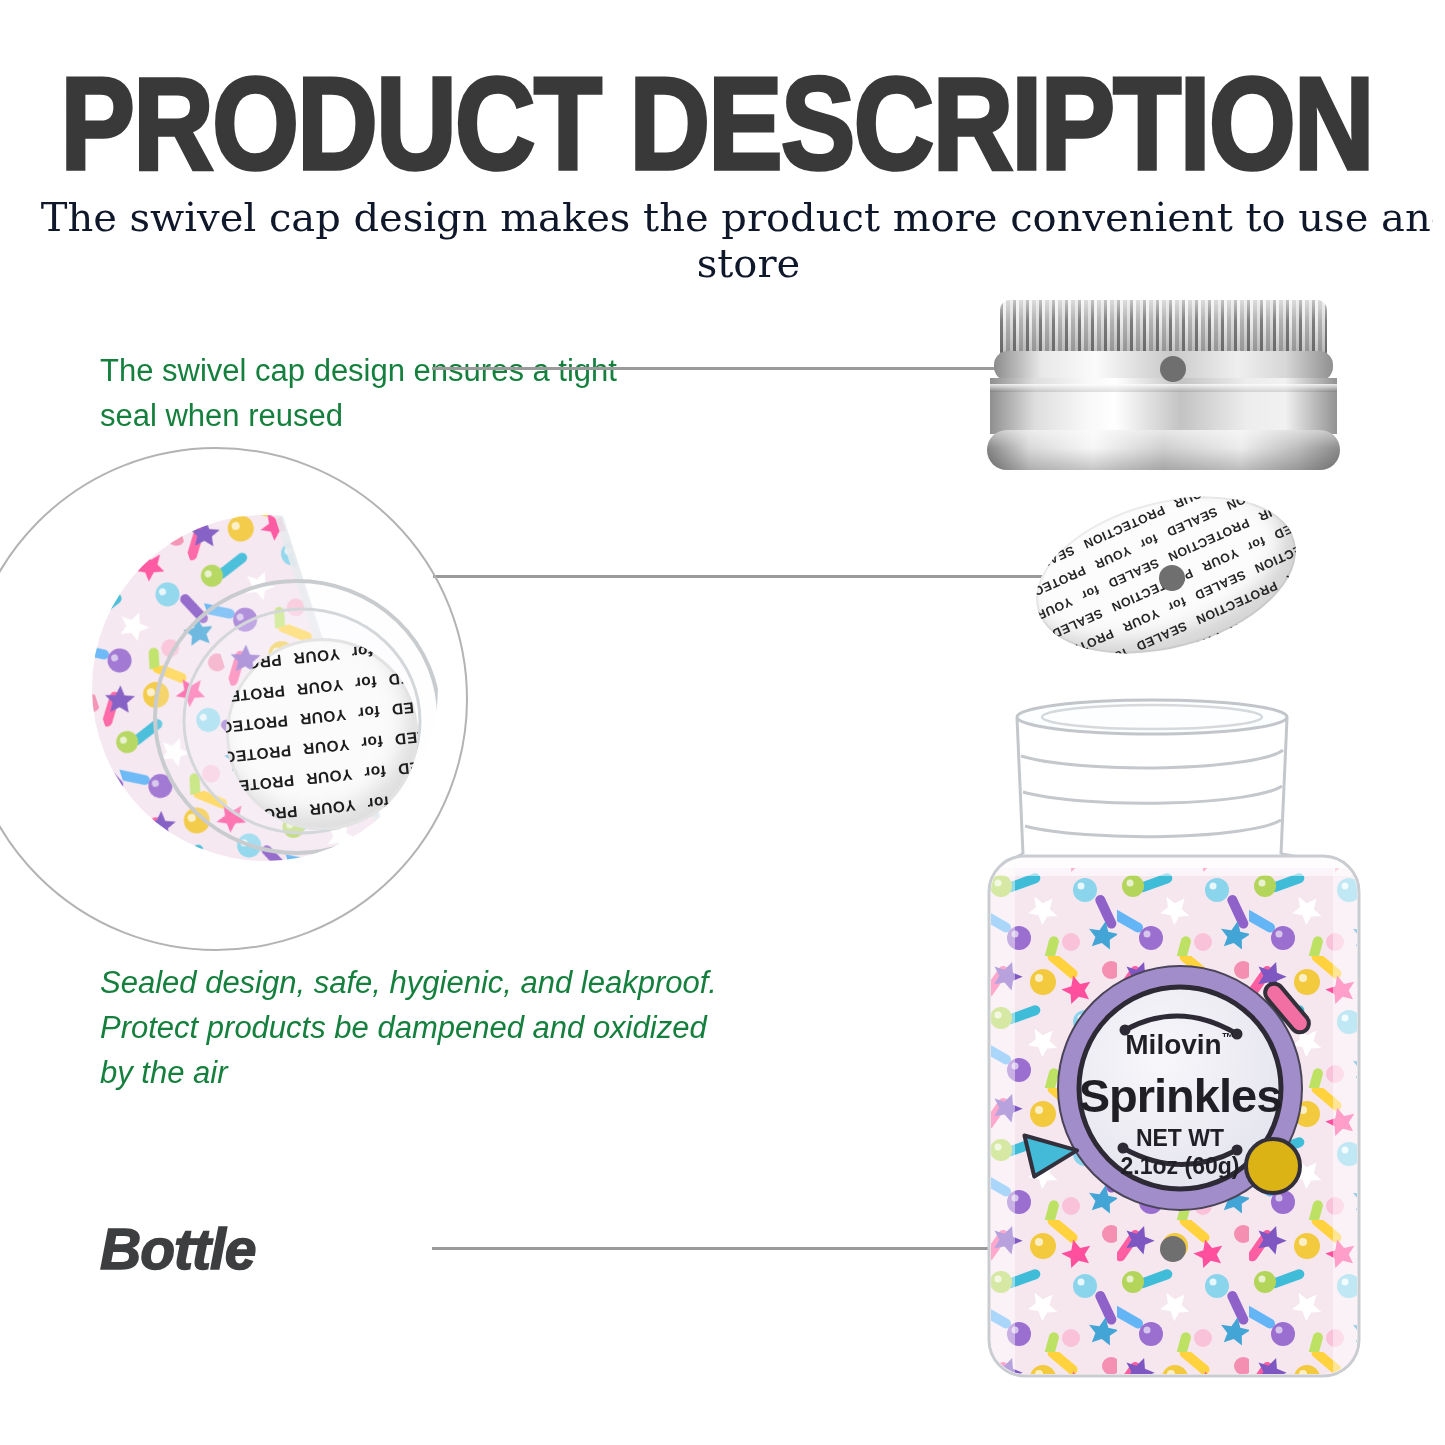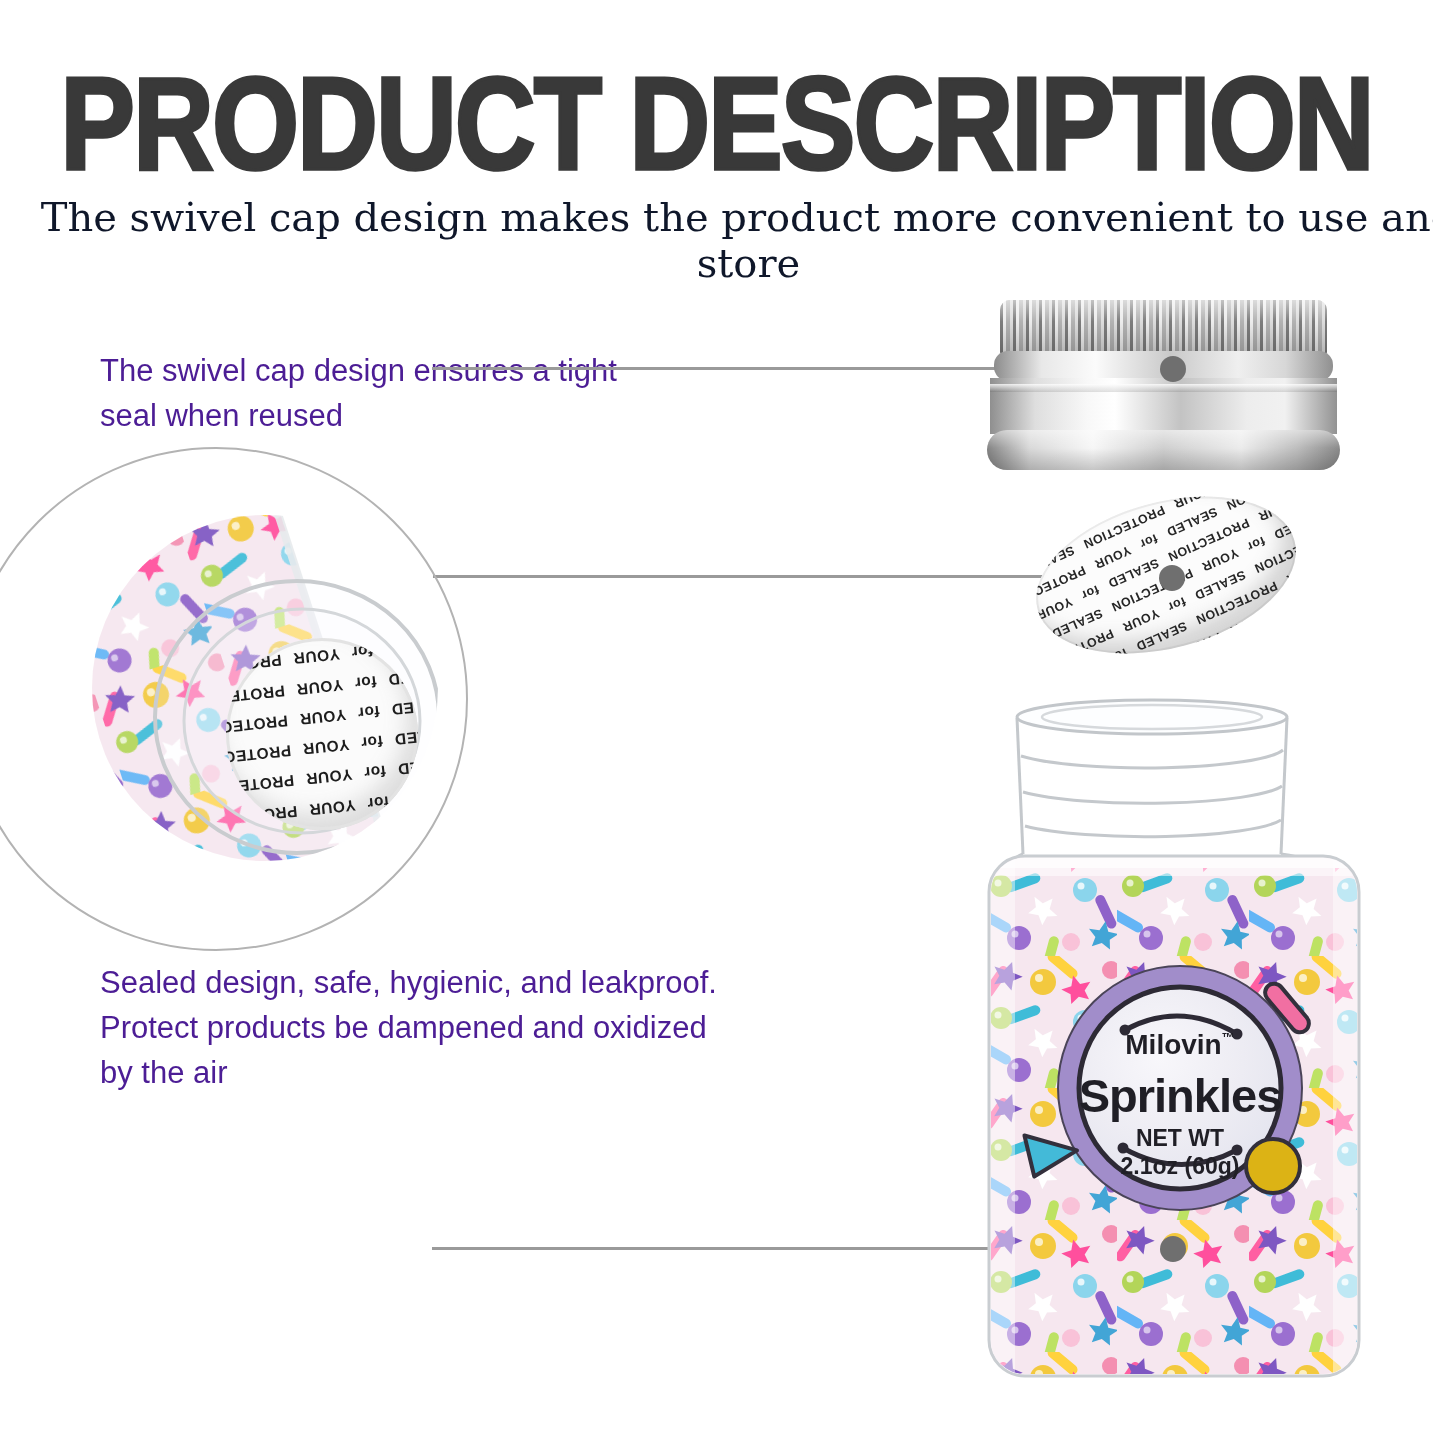--- a/index.html
+++ b/index.html
@@ -10,23 +10,23 @@
          font-family:"Liberation Sans",sans-serif;font-weight:900;font-size:112px;line-height:1;
          color:#393939;letter-spacing:-2px;transform:scaleY(1.18);transform-origin:top center;
          -webkit-text-stroke:3px #393939;}
   .subtitle{position:absolute;top:194px;left:0;width:100%;text-align:center;
          font-family:"DejaVu Serif",serif;font-size:40px;color:#0f172a;letter-spacing:0;padding-left:32px;}
   
   .sec{position:absolute;left:100px;}
   .sec h2{margin:0;font-style:italic;font-weight:700;font-size:57px;line-height:1.05;
           color:#3d3e40;letter-spacing:-1px;font-family:"Liberation Sans",sans-serif;
           -webkit-text-stroke:1.5px #3d3e40;}
-  .sec p{margin:20px 0 0 0;font-size:31px;line-height:45px;color:#4c1d95;max-width:600px;}
+  .sec p{margin:20px 0 0 0;font-size:31px;line-height:45px;color:#15803d;max-width:600px;}
   .sec1{top:328px;} .sec1 p{max-width:560px;}
-  .sec2{top:940px;} .sec2 p{max-width:625px;}
+  .sec2{top:940px;} .sec2 p{max-width:625px;font-style:italic;}
   .sec3{top:1220px;} .sec3 p{max-width:600px;}
   
   .callout{position:absolute;height:3px;background:#9a9a9a;}
   .line1{left:432px;top:367px;width:573px;}
   .line2{left:433px;top:575px;width:739px;}
   .line3{left:432px;top:1247px;width:558px;}
   .dot{position:absolute;width:26px;height:26px;border-radius:50%;background:#6f6f6f;}
   .dot1{left:1160px;top:356px;} .dot2{left:1159px;top:565px;} .dot3{left:1160px;top:1236px;}
   
   .ring-outline{position:absolute;left:-36px;top:447px;width:500px;height:500px;
@@ -109,20 +109,21 @@
 
   <div class="sec sec1">
     <p>The swivel cap design ensures a tight seal when reused</p>
   </div>
 
   <div class="sec sec2">
     <p>Sealed design, safe, hygienic, and leakproof. Protect products be dampened and oxidized by the air</p>
   </div>
 
   <div class="sec sec3">
+    <h2>Bottle</h2>
   </div>
 
   <div class="callout line1"></div>
   <div class="callout line2"></div>
   <div class="callout line3"></div>
 
   <div class="ring-outline"></div>
 
   <div class="zoom-circle">
     <svg width="346" height="346" viewBox="0 0 346 346">

